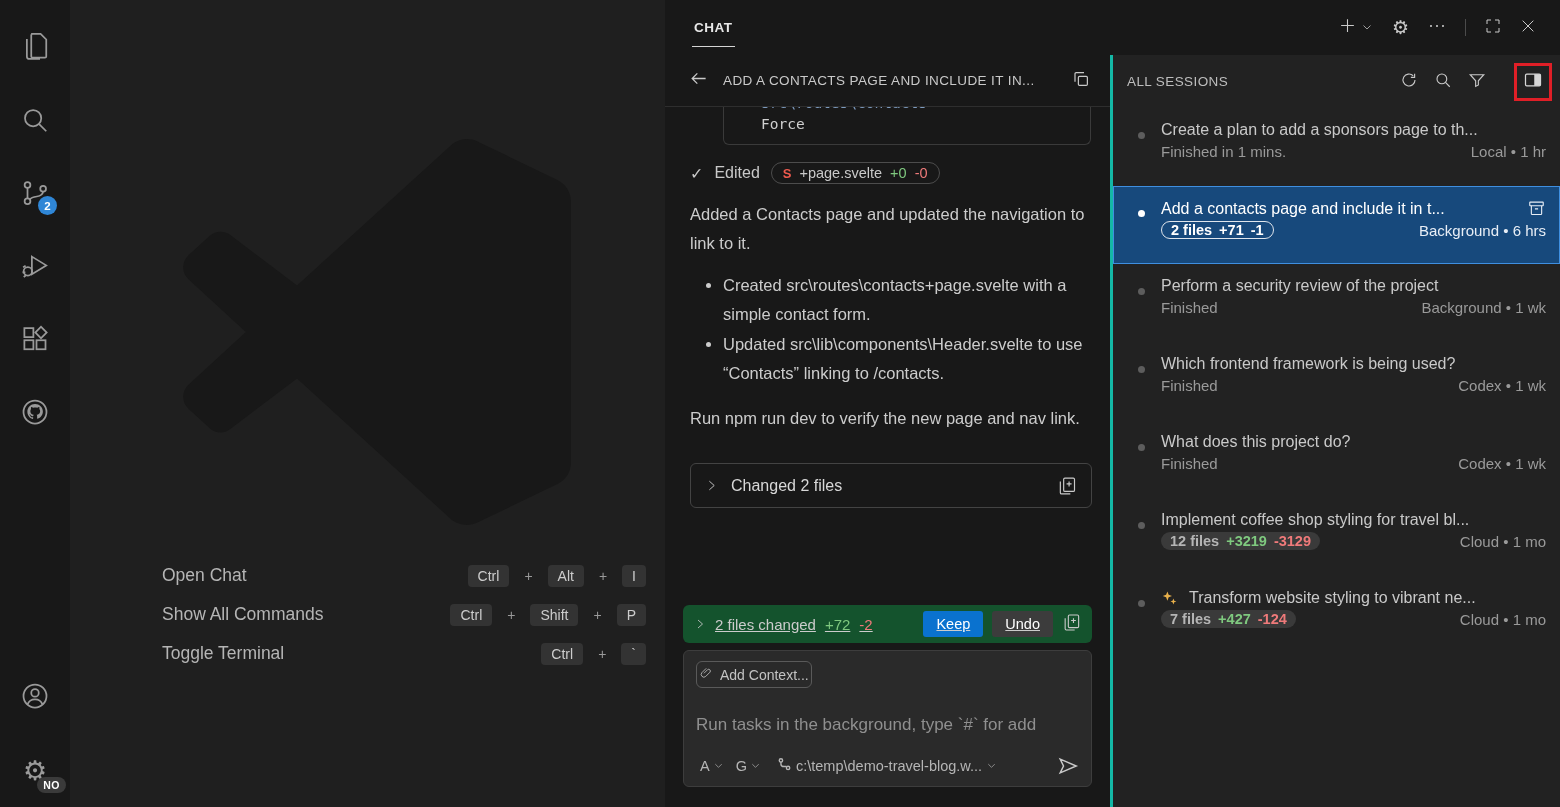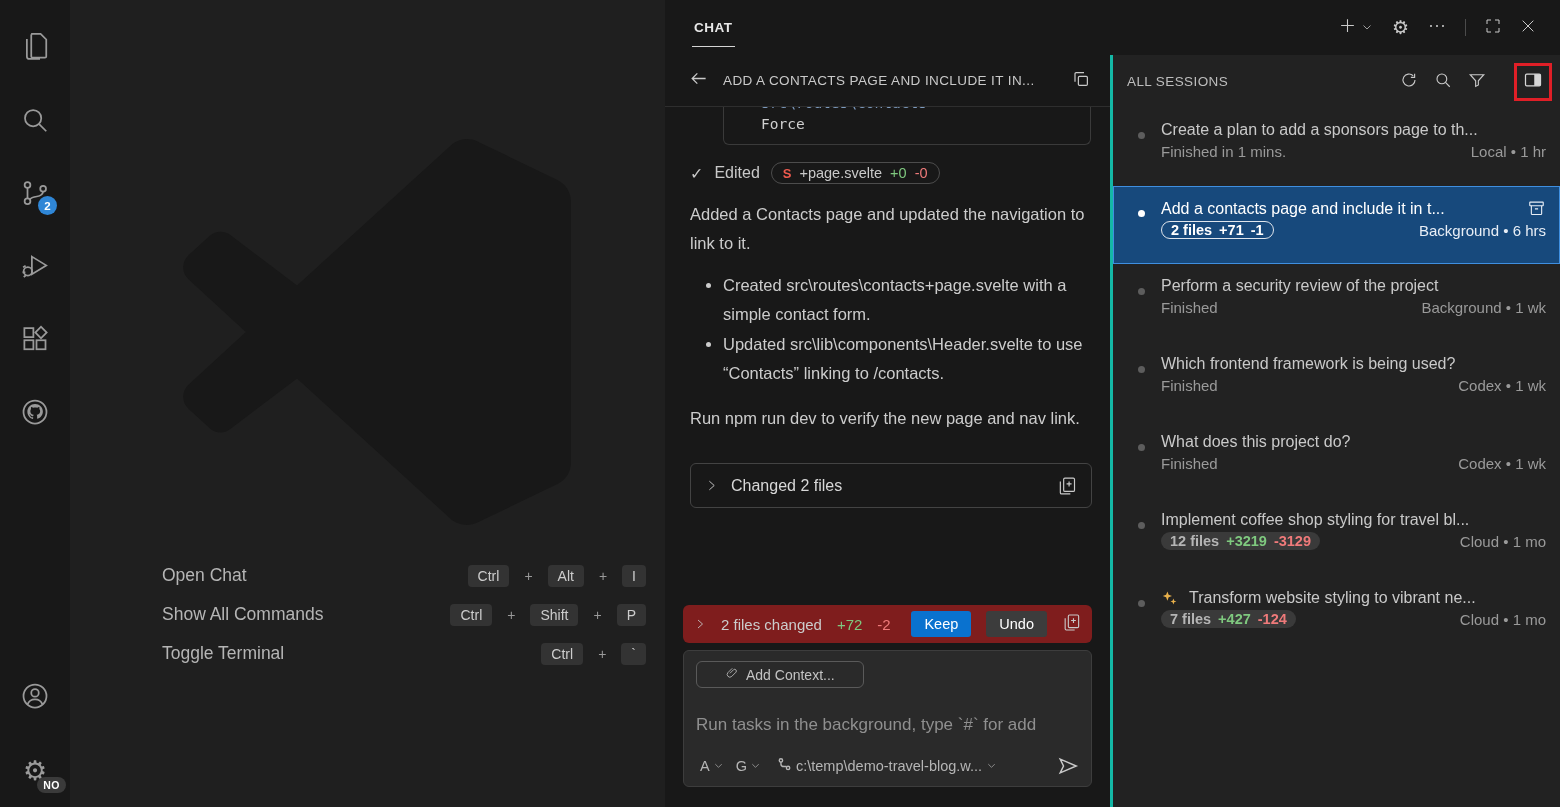--- a/index.html
+++ b/index.html
@@ -62,28 +62,28 @@
   .chat-ul { margin:13px 0 0 0; padding-left:33px; width:398px; }
   .chat-ul li { font-size:16.5px; line-height:29px; margin:1px 0; }
   .chat-ul li::marker { color:#cccccc; }
   .changed-box { margin-top:30px; width:402px; height:45px; border:1px solid #434343; border-radius:6px;
     display:flex; align-items:center; gap:13px; padding:0 14px; font-size:16px; color:#d8d8d8; cursor:pointer; }
   .chev svg { stroke:#c9c9c9; fill:none; stroke-width:1.7; display:block; }
   .icon-right { margin-left:auto; display:flex; }
   .icon-right svg, .diff-icon svg { stroke:#c9c9c9; fill:none; stroke-width:1.4; cursor:pointer; }
 
   .chat-bottom { flex:none; padding:0 18px 20px 18px; }
-  .pending { height:38px; background:#7f1d1d; border-radius:6px; display:flex; align-items:center; gap:15px; padding:0 11px; font-size:15px; margin-bottom:7px; }
+  .pending { height:38px; background:#14532d; border-radius:6px; display:flex; align-items:center; gap:9px; padding:0 11px; font-size:15px; margin-bottom:7px;text-decoration:underline; }
   .pending .lbl { color:#cccccc; }
   .btn { border:none; border-radius:3px; padding:5px 13px; font-size:14.5px; color:#fff; cursor:pointer; font-family:inherit; }
   .btn-keep { background:#0a72cf; margin-left:auto; }
   .btn-undo { background:#3c3c3c; }
   .input-box { height:137px; background:#2a2a2a; border:1px solid #3d3d3d; border-radius:6px; padding:10px 12px 9px; display:flex; flex-direction:column; }
   .ctx-pill { align-self:flex-start; display:flex; align-items:center; gap:7px; border:1px solid #5a5a5a; border-radius:6px;
-    padding:4px 28px; font-size:14px; color:#c3c3c3; cursor:pointer; background:transparent; font-family:inherit; }
+    padding:4px 2px; font-size:14px; color:#c3c3c3; cursor:pointer; background:transparent; font-family:inherit; }
   .ctx-pill svg { stroke:#c3c3c3; fill:none; stroke-width:1.4; }
   .chat-input { flex:1; background:transparent; border:none; outline:none; color:#cccccc; font-size:17px; margin-top:6px; width:100%; font-family:inherit; }
   .chat-input::placeholder { color:#8f8f8f; }
   .input-controls { display:flex; align-items:center; gap:4px; color:#b5b5b5; font-size:14.5px; }
   .drop { display:flex; align-items:center; gap:3px; cursor:pointer; padding:2px 4px; }
   .drop svg, .input-controls svg { stroke:#b5b5b5; fill:none; stroke-width:1.5; }
   .ws { display:flex; align-items:center; gap:4px; margin-left:8px; cursor:pointer; max-width:252px; }
   .ws-label { white-space:nowrap; overflow:hidden; }
   .send { margin-left:auto; cursor:pointer; display:flex; }
   .send svg { stroke:#c9c9c9; stroke-width:1.6; fill:none; }

